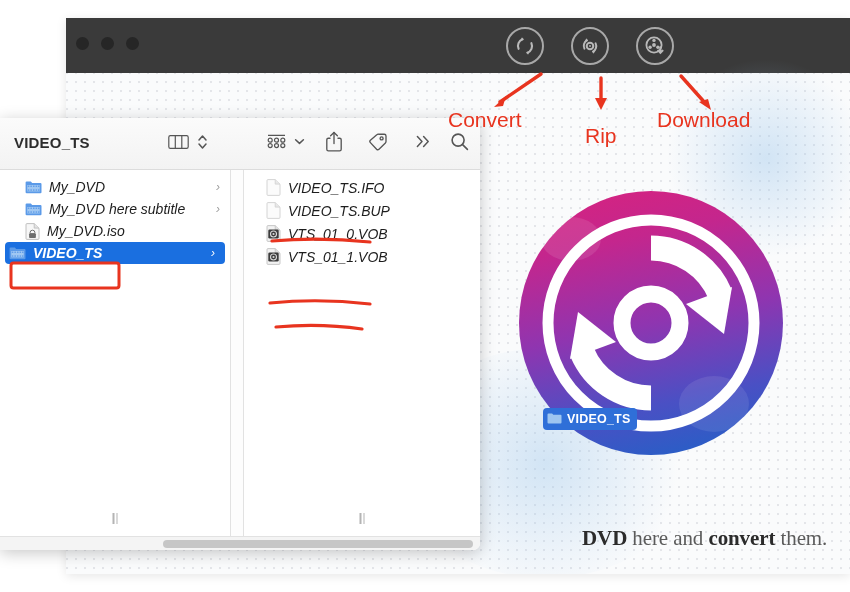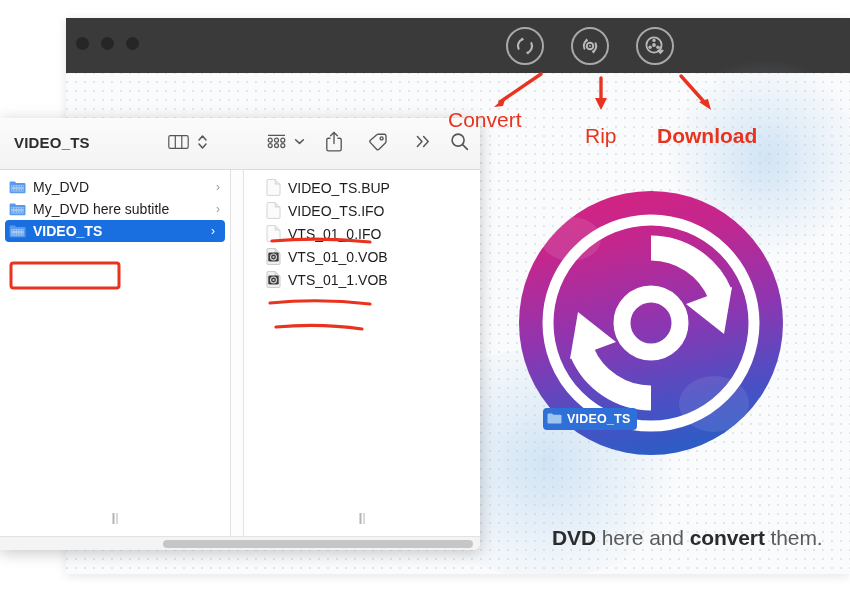--- a/index.html
+++ b/index.html
@@ -87,25 +87,26 @@
     padding: 2px 7px 2px 4px;
   }
   .drag-badge .lbl {
     color: #ffffff; font-size: 12.5px; font-weight: bold;
     letter-spacing: 0.2px;
   }
 
   
   .tagline {
     position: absolute;
-    left: 486px; top: 508px;
+    left: 516px; top: 508px;
     font-size: 21px;
     color: #5b5b5b;
     white-space: nowrap;
     letter-spacing: -0.1px;
+    font-family: Liberation Serif, serif;
   }
   .tagline b { color: #2b2b2b; font-weight: bold; }
 
   
   .anno-label {
     position: absolute;
     color: #e8341f;
     font-size: 21px;
     white-space: nowrap;
   }
@@ -157,22 +158,23 @@
   .grip {
     position: absolute; bottom: 12px; left: 50%;
     transform: translateX(-50%);
     display: flex; gap: 2px;
   }
   .grip i { display:block; width: 1.5px; height: 11px; background: #b4b4b4; }
 
   .row {
     display: flex; align-items: center;
     height: 22px;
-    padding: 0 8px 0 9px;
+    padding: 0 8px 0 25px;
     position: relative;
+    font-style: italic;
   }
   .row .name {
     font-size: 14px; color: #1d1d1d;
     white-space: nowrap;
     margin-left: 7px;
   }
   .row.selected { background: #1a6fe0; margin: 0 5px 0 5px; border-radius: 4px; padding-left: 4px; }
   .row.selected .name { color: #ffffff; font-weight: bold; }
   .row .chev {
     position: absolute; right: 10px;
@@ -396,20 +398,29 @@
                   <rect x="13.0" y="5.6" width="1.4" height="1.3"></rect>
                   <rect x="2.8" y="9.4" width="1.5" height="1.3"></rect>
                   <rect x="5.4" y="9.4" width="1.5" height="1.3"></rect>
                   <rect x="8.0" y="9.4" width="1.5" height="1.3"></rect>
                   <rect x="10.6" y="9.4" width="1.5" height="1.3"></rect>
                   <rect x="13.0" y="9.4" width="1.4" height="1.3"></rect>
                 </g>
               </svg>
               <span class="name">My_DVD here subtitle</span>
               <span class="chev">›</span>
+            </div>
+            <div class="row">
+              <svg class="ico" width="15" height="17" viewBox="0 0 15 17">
+                <path d="M1 1.6 a1 1 0 0 1 1 -1 h7.2 l4.8 4.6 v10.2 a1 1 0 0 1 -1 1 h-11 a1 1 0 0 1 -1 -1 z" fill="#f7f7f7" stroke="#b9b9b9" stroke-width="0.9"></path>
+                <path d="M9.2 0.8 v4.3 h4.6" fill="#e3e3e3" stroke="#b9b9b9" stroke-width="0.8"></path>
+                <path d="M5.1 9.6 a2.4 2.4 0 0 1 4.8 0 v1.1 h-4.8 z" fill="none" stroke="#6d6d6d" stroke-width="1"></path>
+                <rect x="4.1" y="10.5" width="6.8" height="4.6" rx="0.8" fill="#6d6d6d"></rect>
+              </svg>
+              <span class="name">My_DVD.iso</span>
             </div>
             <div class="row selected">
               <svg class="ico" width="17" height="14" viewBox="0 0 17 14">
                 <path d="M0.6 2.6 a1.1 1.1 0 0 1 1.1 -1.1 h4.1 l1.4 1.5 h8.2 a1.1 1.1 0 0 1 1.1 1.1 v8.1 a1.1 1.1 0 0 1 -1.1 1.1 h-13.7 a1.1 1.1 0 0 1 -1.1 -1.1 z" fill="#5b9ae8"></path>
                 <path d="M2.2 5.1 h12.6 v6.3 h-12.6 z" fill="#9fc7f2"></path>
                 <g fill="#5b9ae8">
                   <rect x="2.8" y="5.6" width="1.5" height="1.3"></rect>
                   <rect x="5.4" y="5.6" width="1.5" height="1.3"></rect>
                   <rect x="8.0" y="5.6" width="1.5" height="1.3"></rect>
                   <rect x="10.6" y="5.6" width="1.5" height="1.3"></rect>
@@ -433,35 +444,28 @@
 
       <div class="col col-divider"></div>
 
       <div class="col col-right">
         <div id="file-rows" class="file-rows">
             <div class="row">
               <svg class="ico" width="15" height="17" viewBox="0 0 15 17">
                 <path d="M1 1.6 a1 1 0 0 1 1 -1 h7.2 l4.8 4.6 v10.2 a1 1 0 0 1 -1 1 h-11 a1 1 0 0 1 -1 -1 z" fill="#fbfbfb" stroke="#cfcfcf" stroke-width="0.9"></path>
                 <path d="M9.2 0.8 v4.3 h4.6" fill="#e8e8e8" stroke="#cfcfcf" stroke-width="0.8"></path>
               </svg>
-              <span class="name">VIDEO_TS.BUP</span>
+              <span class="name">VIDEO_TS.IFO</span>
             </div>
             <div class="row">
               <svg class="ico" width="15" height="17" viewBox="0 0 15 17">
                 <path d="M1 1.6 a1 1 0 0 1 1 -1 h7.2 l4.8 4.6 v10.2 a1 1 0 0 1 -1 1 h-11 a1 1 0 0 1 -1 -1 z" fill="#fbfbfb" stroke="#cfcfcf" stroke-width="0.9"></path>
                 <path d="M9.2 0.8 v4.3 h4.6" fill="#e8e8e8" stroke="#cfcfcf" stroke-width="0.8"></path>
               </svg>
-              <span class="name">VIDEO_TS.IFO</span>
-            </div>
-            <div class="row">
-              <svg class="ico" width="15" height="17" viewBox="0 0 15 17">
-                <path d="M1 1.6 a1 1 0 0 1 1 -1 h7.2 l4.8 4.6 v10.2 a1 1 0 0 1 -1 1 h-11 a1 1 0 0 1 -1 -1 z" fill="#fbfbfb" stroke="#cfcfcf" stroke-width="0.9"></path>
-                <path d="M9.2 0.8 v4.3 h4.6" fill="#e8e8e8" stroke="#cfcfcf" stroke-width="0.8"></path>
-              </svg>
-              <span class="name">VTS_01_0.IFO</span>
+              <span class="name">VIDEO_TS.BUP</span>
             </div>
             <div class="row">
               <svg class="ico" width="15" height="17" viewBox="0 0 15 17">
                 <path d="M1 1.6 a1 1 0 0 1 1 -1 h7.2 l4.8 4.6 v10.2 a1 1 0 0 1 -1 1 h-11 a1 1 0 0 1 -1 -1 z" fill="#f2f2f2" stroke="#c2c2c2" stroke-width="0.9"></path>
                 <path d="M9.2 0.8 v4.3 h4.6" fill="#e0e0e0" stroke="#c2c2c2" stroke-width="0.8"></path>
                 <rect x="2.3" y="4.4" width="10.4" height="9.2" rx="1.4" fill="#3b3b3b"></rect>
                 <circle cx="7.5" cy="9.0" r="3.0" fill="none" stroke="#d8d8d8" stroke-width="1.1"></circle>
                 <circle cx="7.5" cy="9.0" r="1.1" fill="#d8d8d8"></circle>
               </svg>
               <span class="name">VTS_01_0.VOB</span>
@@ -505,16 +509,16 @@
     <rect x="11" y="263" width="108" height="25" rx="2.5" fill="none" stroke="#e8341f" stroke-width="3"></rect>
 
     <path d="M272 241 q48 -4 98 1" stroke="#e8341f" stroke-width="3.2" fill="none" stroke-linecap="round"></path>
     <path d="M270 303 q49 -5 100 1" stroke="#e8341f" stroke-width="3.2" fill="none" stroke-linecap="round"></path>
     <path d="M276 327 q44 -4 86 2" stroke="#e8341f" stroke-width="3.2" fill="none" stroke-linecap="round"></path>
   </svg>
 
   <div id="anno-labels">
       <div class="anno-label" style="left: 448px; top: 108px; color: rgb(232, 52, 31);">Convert</div>
       <div class="anno-label" style="left: 585px; top: 124px; color: rgb(232, 52, 31);">Rip</div>
-      <div class="anno-label" style="left: 657px; top: 124px; color: rgb(232, 52, 31); font-weight: bold;">Download</div>
+      <div class="anno-label" style="left: 657px; top: 108px; color: rgb(232, 52, 31);">Download</div>
     </div>
 
 </div>
 
 </body></html>

